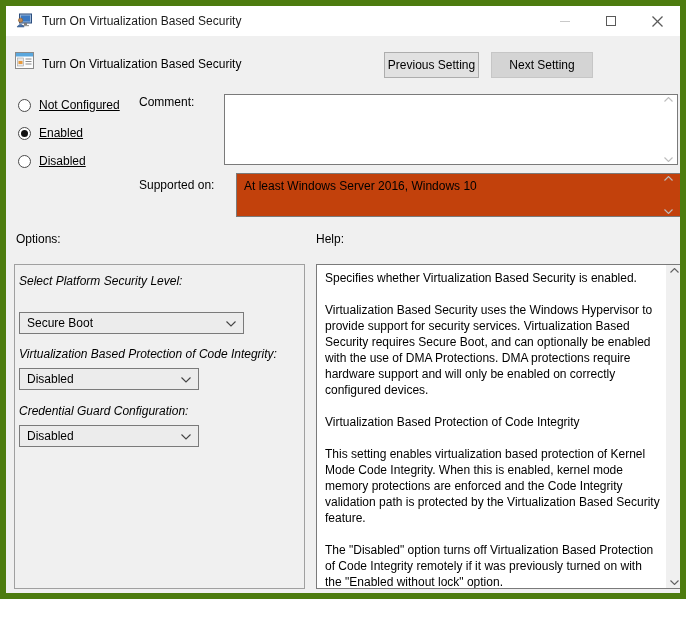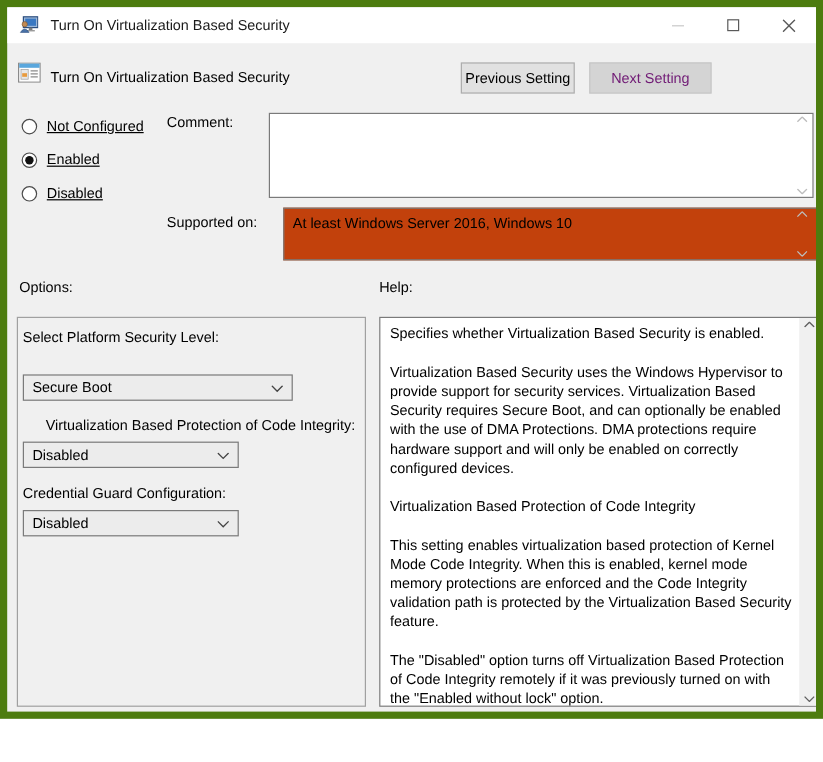--- a/index.html
+++ b/index.html
@@ -33,21 +33,21 @@
   
   .hdr-icon { position: absolute; left: 9px; top: 46px; width: 19px; height: 17px; }
   .setting-name { position: absolute; left: 36px; top: 51px; }
   .nav-btn {
     position: absolute; top: 46px; height: 26px;
     background: #e1e1e1; border: 1px solid #adadad;
     display: flex; align-items: center; justify-content: center;
     font-family: inherit; font-size: 12px; padding: 0;
   }
   .prev-btn { left: 378px; width: 95px; }
-  .next-btn { left: 485px; width: 102px; background: #d4d4d4; border-color: #c6c6c6; color: #701a75; }
+  .next-btn { left: 485px; width: 102px; background: #d4d4d4; border-color: #c6c6c6; color: #000000; }
   
   .radio-row { position: absolute; left: 12px; display: flex; align-items: center; height: 14px; }
   .radio {
     width: 13px; height: 13px; border-radius: 50%;
     border: 1px solid #4b4b4b; background: #fff; position: relative; flex: 0 0 13px;
   }
   .radio.checked::after {
     content: ""; position: absolute; left: 2px; top: 2px;
     width: 7px; height: 7px; border-radius: 50%; background: #111;
   }
@@ -70,22 +70,22 @@
   .fake-scroll svg { display: block; }
   .scroll-comment { left: 654px; top: 91px; height: 65px; }
   .scroll-supported { left: 654px; top: 170px; height: 38px; }
   
   .group-label-options { position: absolute; left: 10px; top: 226px; }
   .group-label-help { position: absolute; left: 310px; top: 226px; }
   .options-box {
     position: absolute; left: 8px; top: 258px; width: 291px; height: 325px;
     border: 1px solid #a0a0a0; background: #f0f0f0; padding: 9px 8px 0 4px;
   }
-  .opt-label { display: block; height: 14px; }
-  .lbl-2 { margin-top: 13px; text-align: right; }
+  .opt-label { display: block; height: 14px; font-style: italic; }
+  .lbl-2 { margin-top: 13px; }
   .lbl-3 { margin-top: 14px; }
   .combo {
     margin-top: 24px; height: 22px; border: 1px solid #7a7a7a; background: #ececec;
     display: flex; align-items: center; padding-left: 7px; position: relative;
   }
   .combo-1 { width: 225px; }
   .combo-2, .combo-3 { width: 180px; margin-top: 7px; }
   .combo .chev { position: absolute; right: 7px; top: 8px; }
   .help-box {
     position: absolute; left: 310px; top: 258px; width: 368px; height: 325px;

